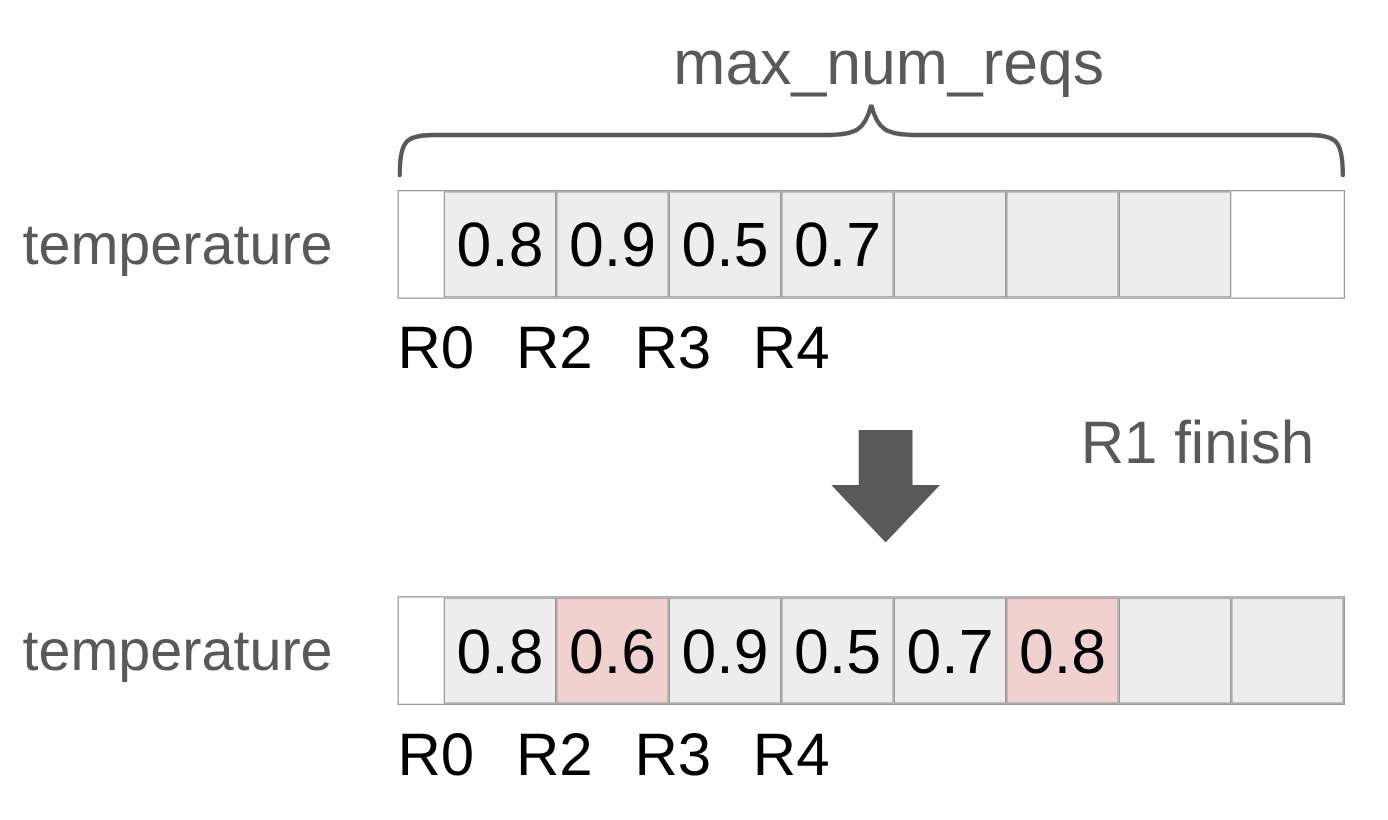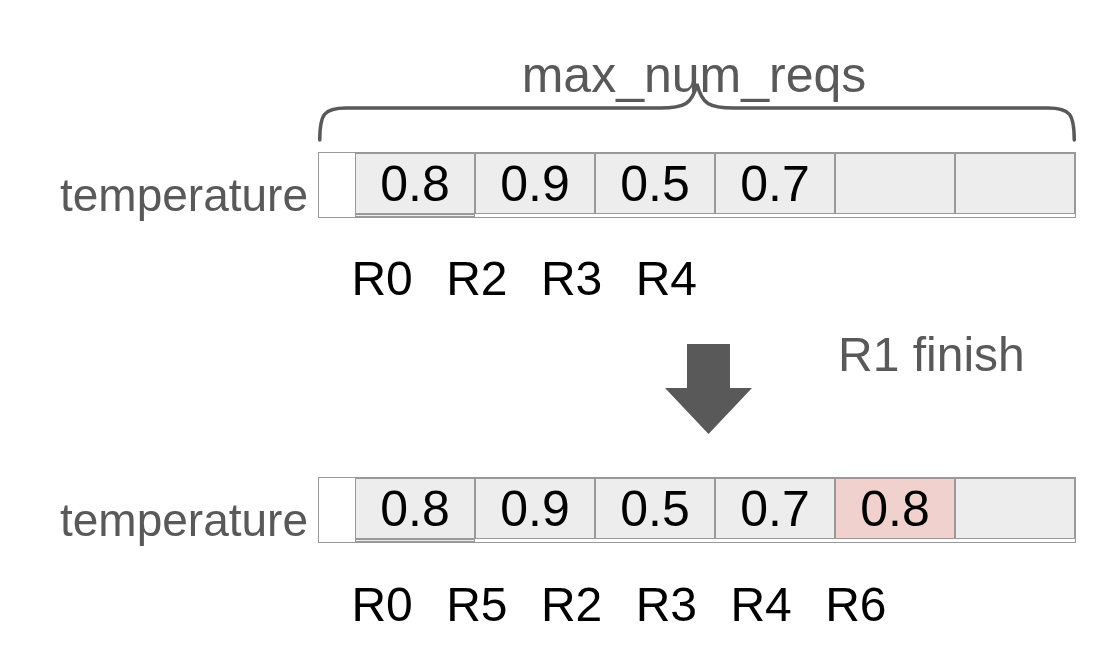--- a/index.html
+++ b/index.html
@@ -10,56 +10,54 @@
   }
   .canvas {
     position: relative;
     width: 1110px;
     height: 656px;
     background: var(--background, #ffffff);
     overflow: hidden;
   }
   .title {
     position: absolute;
-    left: 315px;
+    left: 332px;
     top: 24px;
     width: 758px;
     text-align: center;
     font-size: 50px;
     line-height: 52px;
     color: var(--text_gray, #595959);
     white-space: nowrap;
-    margin-top: 25px;
   }
   .brace {
     position: absolute;
     left: 318px;
     top: 80px;
     width: 758px;
     height: 62px;
   }
   .row-label {
     position: absolute;
     left: 18px;
     width: 290px;
     font-size: 46px;
     line-height: 50px;
     color: var(--text_gray, #595959);
     white-space: nowrap;
-    text-align: right;
   }
   .label-top    { top: 170px; }
   .label-bottom { top: 495px; }
   .array {
     position: absolute;
     left: 318px;
     width: 758px;
-    height: 66px;
+    height: 87px;
     display: grid;
-    grid-template-columns: repeat(6, 1fr);
+    grid-template-columns: repeat(8, 1fr);
     border: 1px solid var(--cell_border, #999999);
     box-sizing: border-box;
     padding-left: 36px;
   }
   .array-top    { top: 152px; }
   .array-bottom { top: 477px; }
   .cell {
     border: 1px solid var(--cell_border, #999999);
     background: var(--cell_fill, #ededed);
     display: flex;
@@ -75,38 +73,39 @@
   .req-labels {
     position: absolute;
     left: 318px;
     width: 758px;
     display: grid;
     grid-template-columns: repeat(8, 1fr);
   }
   .req-top    { top: 254px; }
   .req-bottom { top: 580px; }
   .req-labels .req {
-    text-align: right;
+    text-align: left;
     font-size: 48px;
     line-height: 50px;
     color: var(--text_black, #000000);
     white-space: nowrap;
   }
   .arrow {
     position: absolute;
     left: 665px;
     top: 344px;
     width: 87px;
     height: 90px;
   }
   .transition {
     position: absolute;
     left: 838px;
     top: 328px;
     width: 240px;
+    text-align: center;
     font-size: 48px;
     line-height: 53px;
     color: var(--text_gray, #595959);
     white-space: nowrap;
   }
 </style>
 </head>
 <body>
 
 <div class="canvas">
@@ -145,32 +144,31 @@
   </svg>
 
   <div class="transition">
     <div>R1 finish</div>
   </div>
 
   <div class="row-label label-bottom">temperature</div>
 
   <div class="array array-bottom">
     <div class="cell">0.8</div>
+    <div class="cell highlight">0.6</div>
     <div class="cell">0.9</div>
     <div class="cell">0.5</div>
     <div class="cell">0.7</div>
     <div class="cell highlight">0.8</div>
     <div class="cell"></div>
     <div class="cell"></div>
   </div>
 
   <div class="req-labels req-bottom">
     <div class="req">R0</div>
-    <div class="req">R5</div>
     <div class="req">R2</div>
     <div class="req">R3</div>
     <div class="req">R4</div>
-    <div class="req">R6</div>
     <div class="req"></div>
     <div class="req"></div>
   </div>
 
 </div>
 
 </body></html>

